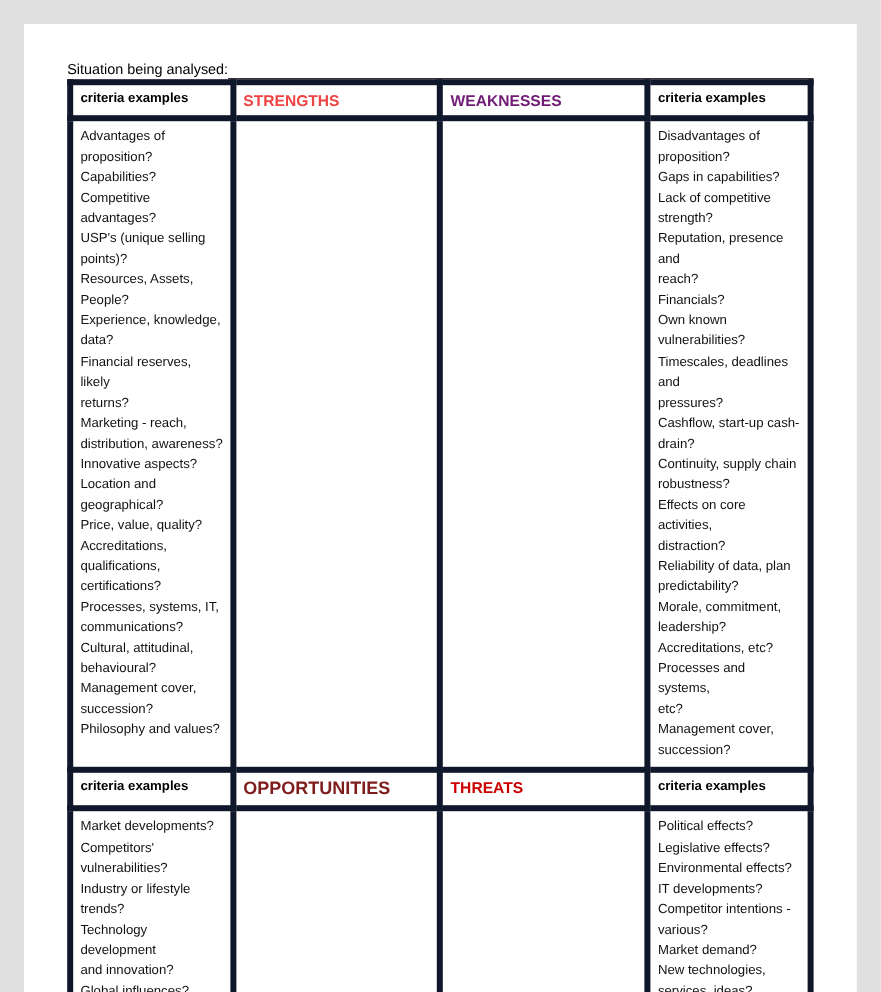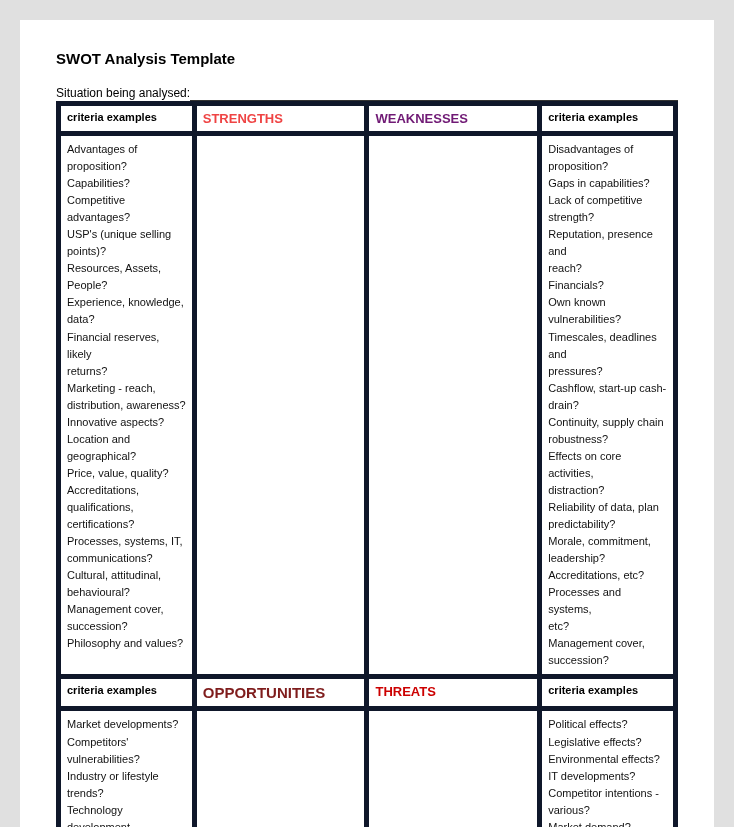--- a/index.html
+++ b/index.html
@@ -89,21 +89,20 @@
     .quadrant-cell {
       min-height: 280px;
       height: 280px;
       margin-top: 20px;
     }
   </style>
 </head>
 <body>
 
 <div class="page">
-  <div class="page-title">SWOT Analysis Template</div>
   <div class="situation-line">
     <span>Situation being analysed:</span>
     <div class="situation-underline"></div>
   </div>
 
   <table class="swot-table">
     <colgroup>
       <col style="width:22%">
       <col style="width:28%">
       <col style="width:28%">

